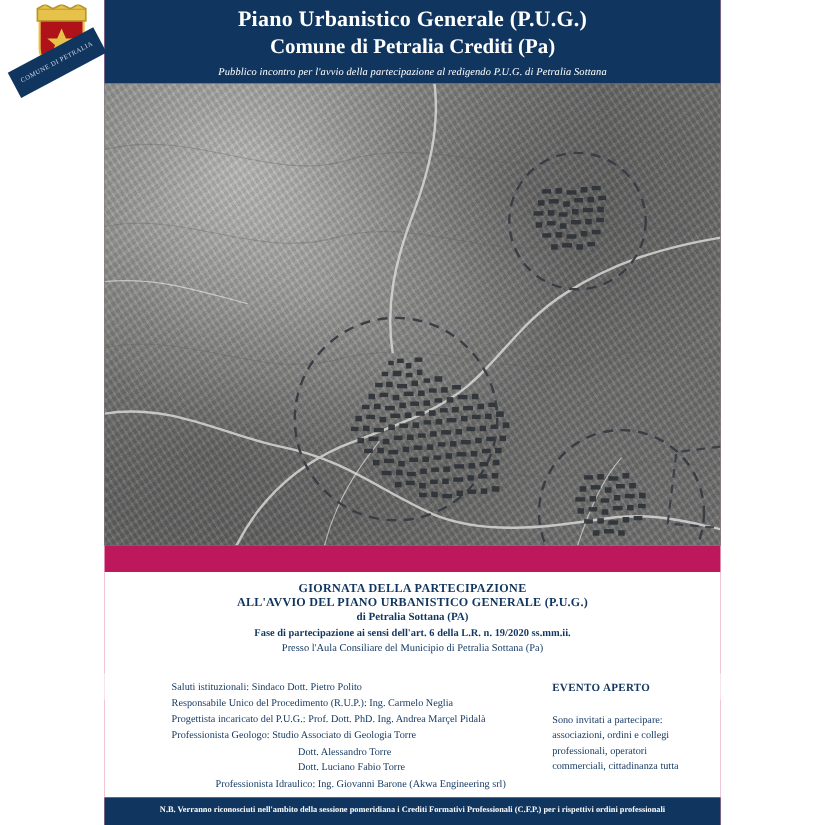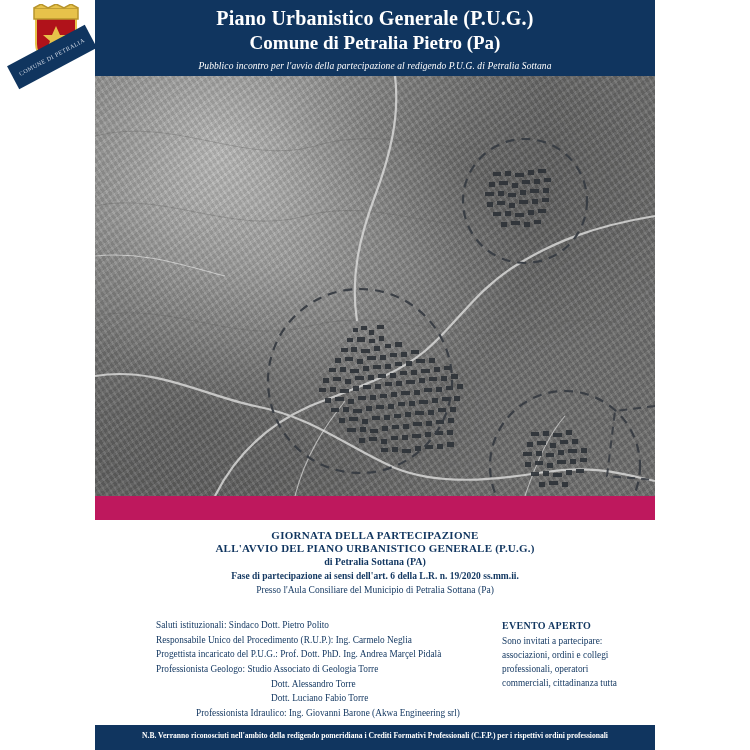--- a/index.html
+++ b/index.html
@@ -152,21 +152,21 @@
     text-align: left;
   }
   .open-title {
     font-size: 10px;
     font-weight: bold;
     letter-spacing: 0.3px;
   }
   .open-text {
     font-size: 9.3px;
     line-height: 1.5;
-    margin-top: 4px;
+    margin-top: 18px;
   }
 
   
   .footer {
     position: absolute;
     left: 95px;
     top: 725px;
     width: 560px;
     height: 25px;
     background: #10355f;
@@ -193,21 +193,21 @@
 <body>
 
 <div id="poster">
 
   <div class="side-left"></div>
   <div class="side-right"></div>
 
   <div class="header">
     <div class="header-inner">
       <div class="title1">Piano Urbanistico Generale (P.U.G.)</div>
-      <div class="title2">Comune di Petralia Pietro (Pa)</div>
+      <div class="title2">Comune di Petralia Crediti (Pa)</div>
       <div class="subtitle">Pubblico incontro per l'avvio della partecipazione al redigendo P.U.G. di Petralia Sottana</div>
     </div>
   </div>
 
   <div class="crest">
     <svg viewBox="0 0 56 64" width="56" height="64">
       <path d="M8 14 h40 v26 c0 12 -12 20 -20 22 C20 60 8 52 8 40 Z" fill="#b0121a" stroke="#e7c24a" stroke-width="2"></path>
       <rect x="6" y="4" width="44" height="11" fill="#e7c24a" stroke="#b8952c" stroke-width="1.5"></rect>
       <path d="M6 4 l7 -4 l7 4 l8 -4 l8 4 l7 -4 l7 4" fill="#e7c24a" stroke="#b8952c" stroke-width="1.5"></path>
       <path d="M28 22 l4 9 h9 l-7 6 l3 9 l-9 -6 l-9 6 l3 -9 l-7 -6 h9 Z" fill="#e7c24a"></path>
@@ -450,15 +450,15 @@
     <div class="credit-line indent1">Dott. Alessandro Torre</div>
     <div class="credit-line indent1">Dott. Luciano Fabio Torre</div>
     <div class="credit-line indent2">Professionista Idraulico: Ing. Giovanni Barone (Akwa Engineering srl)</div>
 
     <div class="open-box">
       <div class="open-title">EVENTO APERTO</div>
       <div class="open-text">Sono invitati a partecipare: associazioni, ordini e collegi professionali, operatori commerciali, cittadinanza tutta</div>
     </div>
   </div>
 
-  <div class="footer">N.B. Verranno riconosciuti nell'ambito della redigendo pomeridiana i Crediti Formativi Professionali (C.F.P.) per i rispettivi ordini professionali</div>
+  <div class="footer">N.B. Verranno riconosciuti nell'ambito della sessione pomeridiana i Crediti Formativi Professionali (C.F.P.) per i rispettivi ordini professionali</div>
 
 </div>
 
 </body></html>

